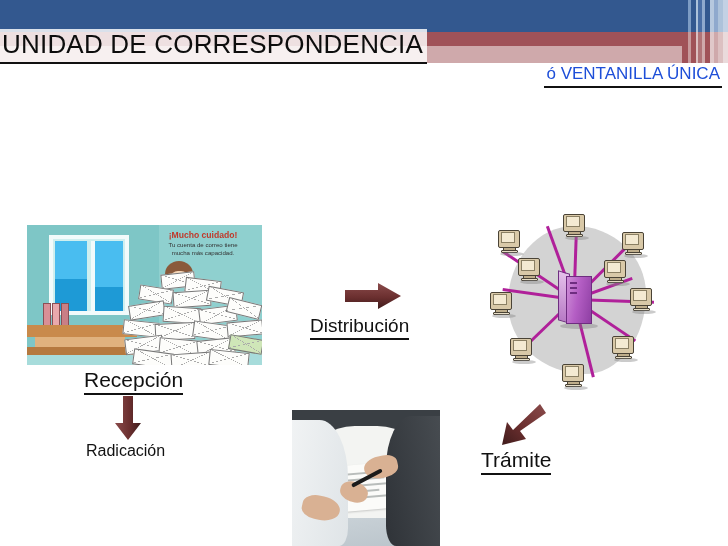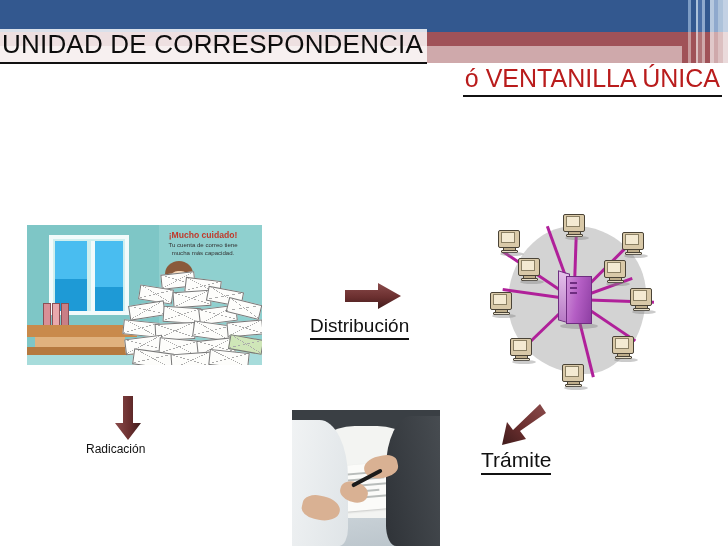--- a/index.html
+++ b/index.html
@@ -27,21 +27,21 @@
     position:absolute;left:-2px;top:29px;
     font-size:26px;letter-spacing:.2px;color:#0d0d0d;
     font-family:"Liberation Sans", sans-serif;
     padding:0 4px 2px 4px;
     border-bottom:2px solid #111;
     background:rgba(255,255,255,.82);
     white-space:nowrap;
   }
   .title-sub{
     position:absolute;right:6px;top:64px;
-    font-size:25px;color:#b91c1c;
+    font-size:17px;color:#1d4ed8;
     padding:0 2px 2px 2px;
     border-bottom:2px solid #111;
     white-space:nowrap;
   }
 
   
   .textbox{
     position:absolute;left:22px;top:112px;width:683px;height:83px;
     background:#dfb4b6;
     box-sizing:border-box;
@@ -110,21 +110,21 @@
   .ps-armR{position:absolute;right:-10px;top:6px;width:64px;height:130px;background:linear-gradient(260deg,#4a4f54,#2f3338);border-radius:40% 0 0 16%;}
   .ps-handR{position:absolute;right:42px;top:46px;width:34px;height:22px;background:#d9b193;border-radius:48% 38% 42% 50%;transform:rotate(-12deg);}
   .ps-handL{position:absolute;left:10px;top:86px;width:38px;height:24px;background:#d9b193;border-radius:42% 48% 50% 38%;transform:rotate(12deg);}
   .ps-hand2{position:absolute;left:48px;top:72px;width:28px;height:20px;background:#d9b193;border-radius:46%;transform:rotate(18deg);}
   .ps-pen{position:absolute;left:58px;top:66px;width:34px;height:4.4px;background:#1b1b1b;border-radius:2px;transform:rotate(-28deg);}
 
   
   .label{position:absolute;color:#111;white-space:nowrap;}
   .label.u{border-bottom:2px solid #111;padding-bottom:1px;}
   .lbl-recepcion{left:84px;top:368px;font-size:21px;}
-  .lbl-radicacion{left:86px;top:442px;font-size:12px;}
+  .lbl-radicacion{left:86px;top:442px;font-size:16px;}
   .lbl-distribucion{left:310px;top:315px;font-size:19px;}
   .lbl-tramite{left:481px;top:448px;font-size:21px;}
 
   
   .arrow{position:absolute;}
   .arrow svg{display:block;}
   .ar-down{left:115px;top:396px;}
   .ar-right{left:345px;top:283px;}
   .ar-diag{left:500px;top:404px;}
 </style>
@@ -363,17 +363,18 @@
           <linearGradient id="gx" x1="1" y1="0" x2="0" y2="1">
         <stop offset="0%" stop-color="#8a4b4b"></stop>
             <stop offset="55%" stop-color="#6b2f2f"></stop>
             <stop offset="100%" stop-color="#3f1b1b"></stop>
       </linearGradient>
         </defs>
       <path d="M40 0 L46 9 L20 27 L26 35 L2 41 L7 18 L13 26 Z" fill="url(#gx)"></path>
     </svg>
   </div>
 
+  <div class="label u lbl-recepcion">Recepción</div>
   <div class="label lbl-radicacion">Radicación</div>
   <div class="label u lbl-tramite">Trámite</div>
   <div class="label u lbl-distribucion">Distribución</div>
 
 </div>
 
 </body></html>

